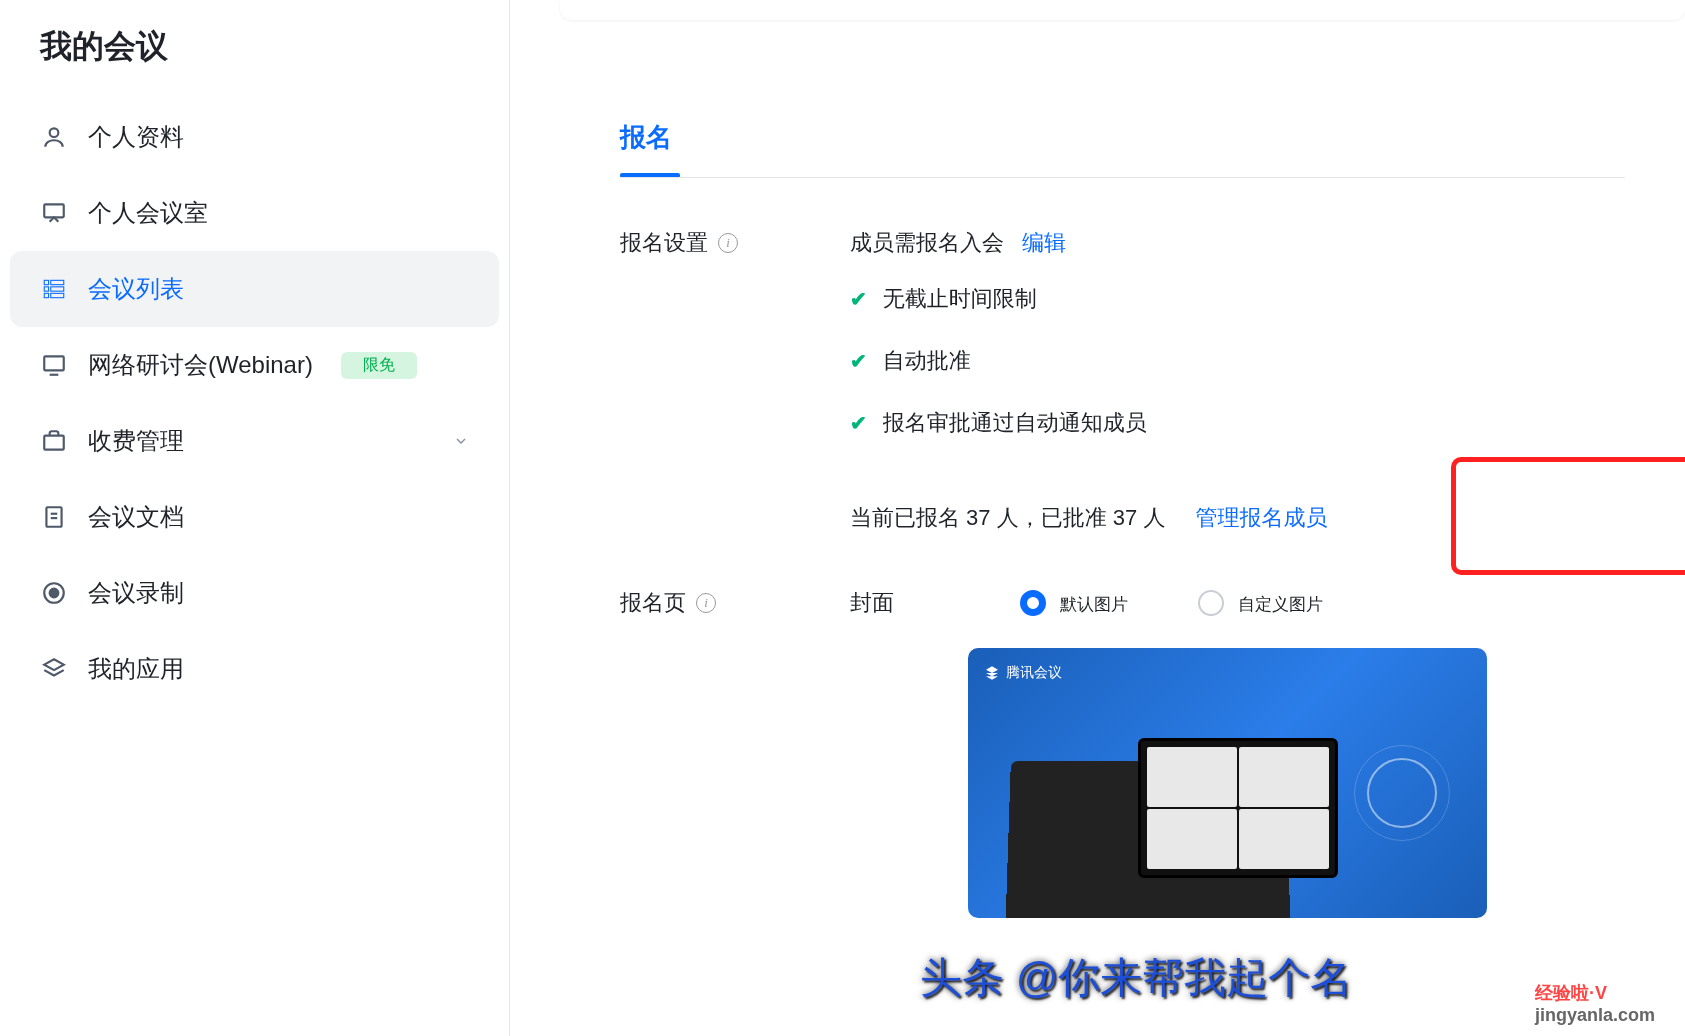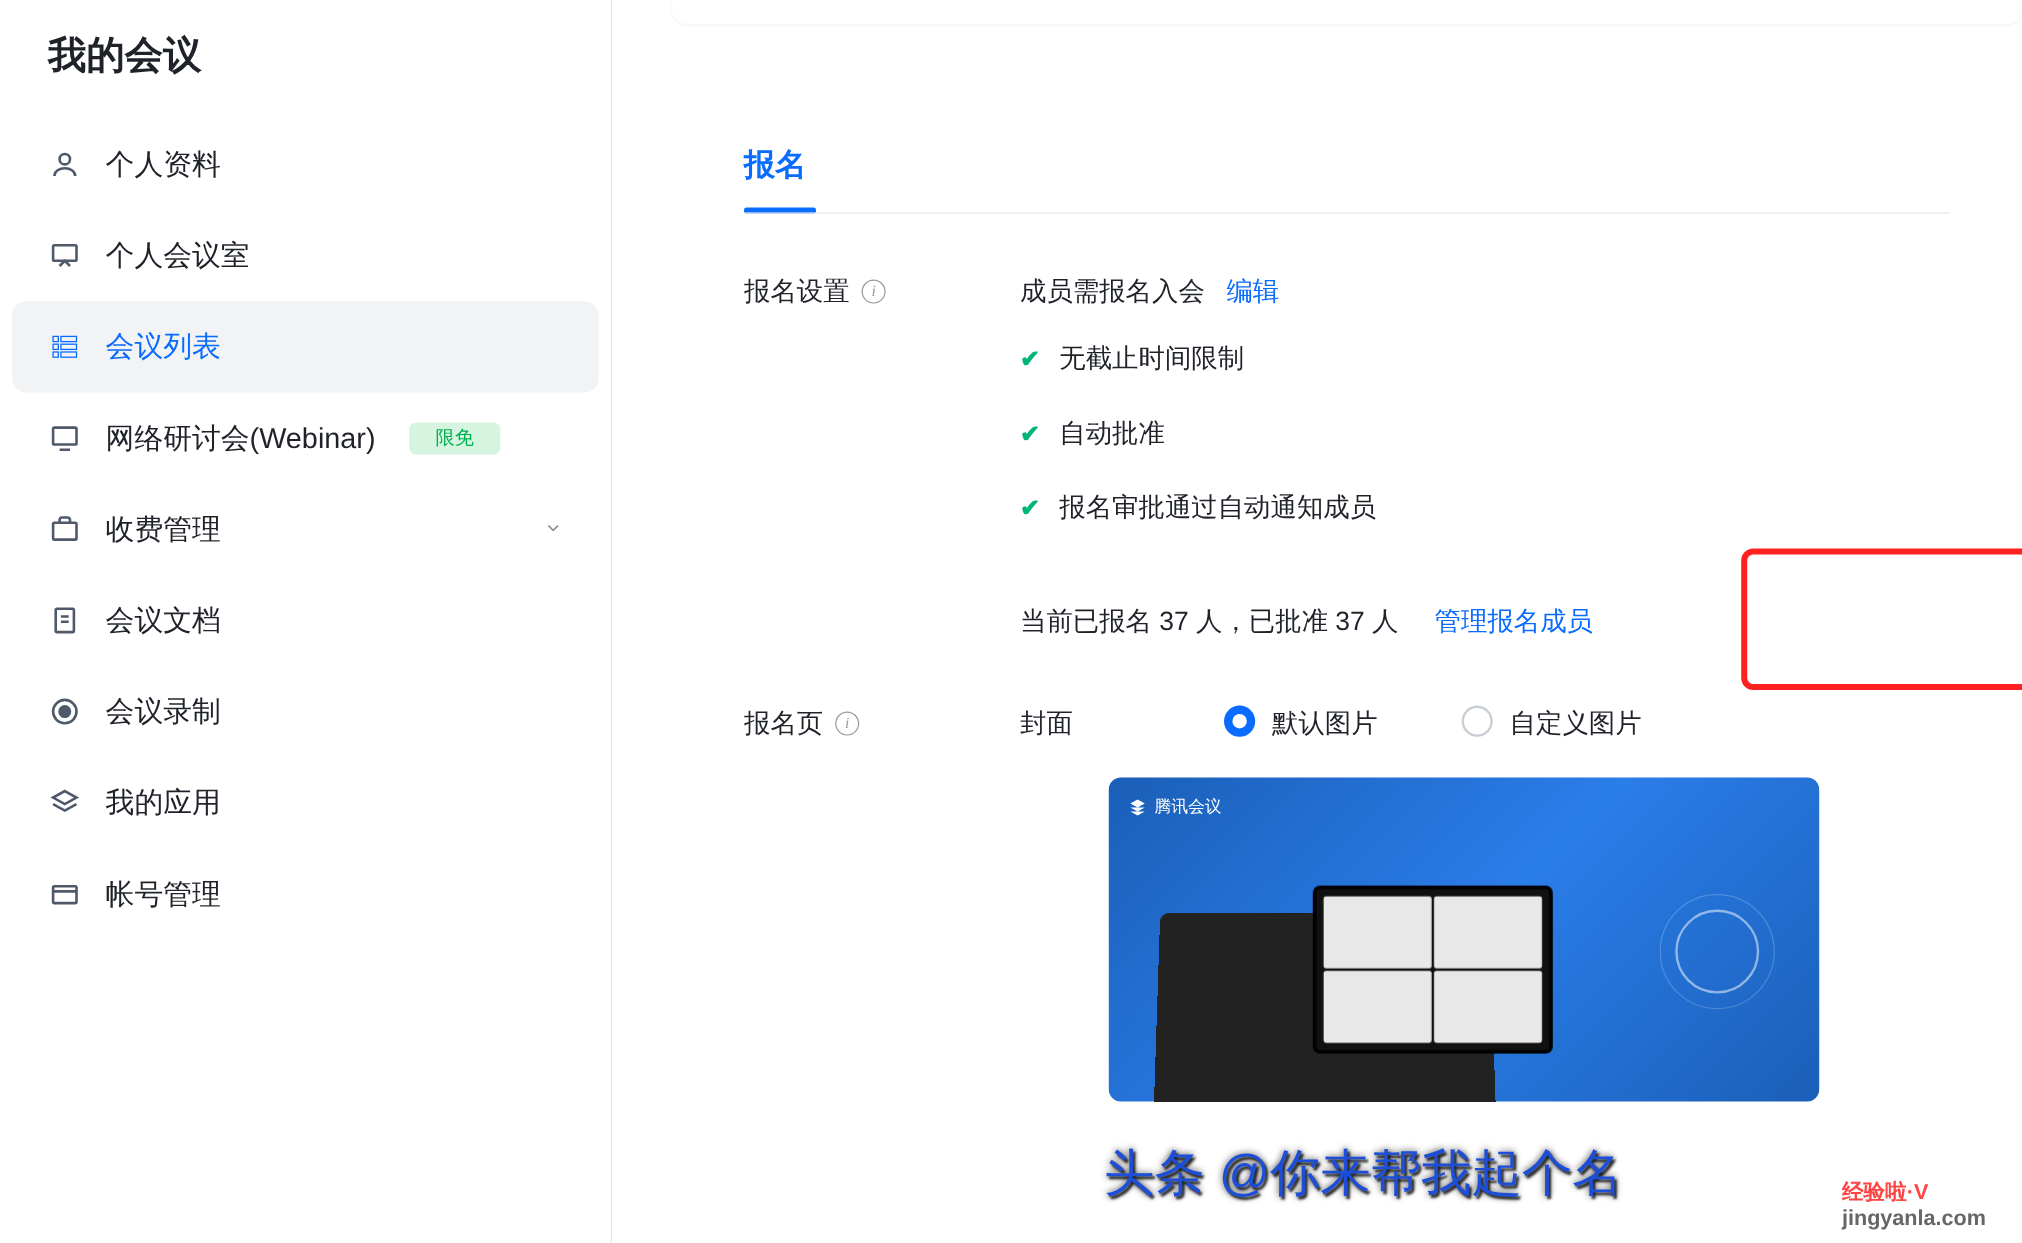--- a/index.html
+++ b/index.html
@@ -175,23 +175,23 @@
       top: -46px;
       left: 601px;
     }
     .radio-group {
       display: flex;
       align-items: center;
       gap: 70px;
     }
     .radio-option {
       display: flex;
-      align-items: flex-start;
+      align-items: flex-end;
       gap: 14px;
-      font-size: 22px;
+      font-size: 17px;
     }
     .radio {
       width: 26px;
       height: 26px;
       border-radius: 50%;
       border: 2px solid #c9cdd4;
       position: relative;
     }
     .radio.checked {
       border: 7px solid #0a6cff;
@@ -199,26 +199,26 @@
     }
     .cover-area {
       margin-left: 230px;
       margin-top: 30px;
     }
     .cover-label {
       width: 170px;
       display: inline-block;
     }
     .cover-image {
-      width: 592px;
+      width: 519px;
       height: 270px;
       background: linear-gradient(135deg, #1a5fb8 0%, #2b7de9 50%, #1a5fb8 100%);
       border-radius: 10px;
       margin-top: 24px;
-      margin-left: 74px;
+      margin-left: 118px;
       position: relative;
       overflow: hidden;
       padding-left: 37px;
     }
     .cover-logo {
       position: absolute;
       top: 16px;
       left: 16px;
       color: #fff;
       font-size: 14px;
@@ -401,29 +401,20 @@
   <div class="sidebar-item">
     <span class="icon">
       <svg width="26" height="26" viewBox="0 0 24 24" fill="none" stroke="#4e5969" stroke-width="2">
           <path d="M12 3l9 5-9 5-9-5 9-5z"></path>
           <path d="M3 13l9 5 9-5"></path>
         </svg>
     </span>
     <span>我的应用</span>
   </div>
 
-  <div class="sidebar-item">
-    <span class="icon">
-      <svg width="26" height="26" viewBox="0 0 24 24" fill="none" stroke="#4e5969" stroke-width="2">
-          <rect x="3" y="6" width="18" height="13" rx="1"></rect>
-          <line x1="3" y1="10" x2="21" y2="10"></line>
-        </svg>
-    </span>
-    <span>帐号管理</span>
-  </div>
 </div>
 
 <div class="top-card-edge"></div>
 
 <div class="main">
   <div class="section-title">报名</div>
   <div class="title-underline"></div>
   <div class="divider-line"></div>
 
   <div class="form-row">

